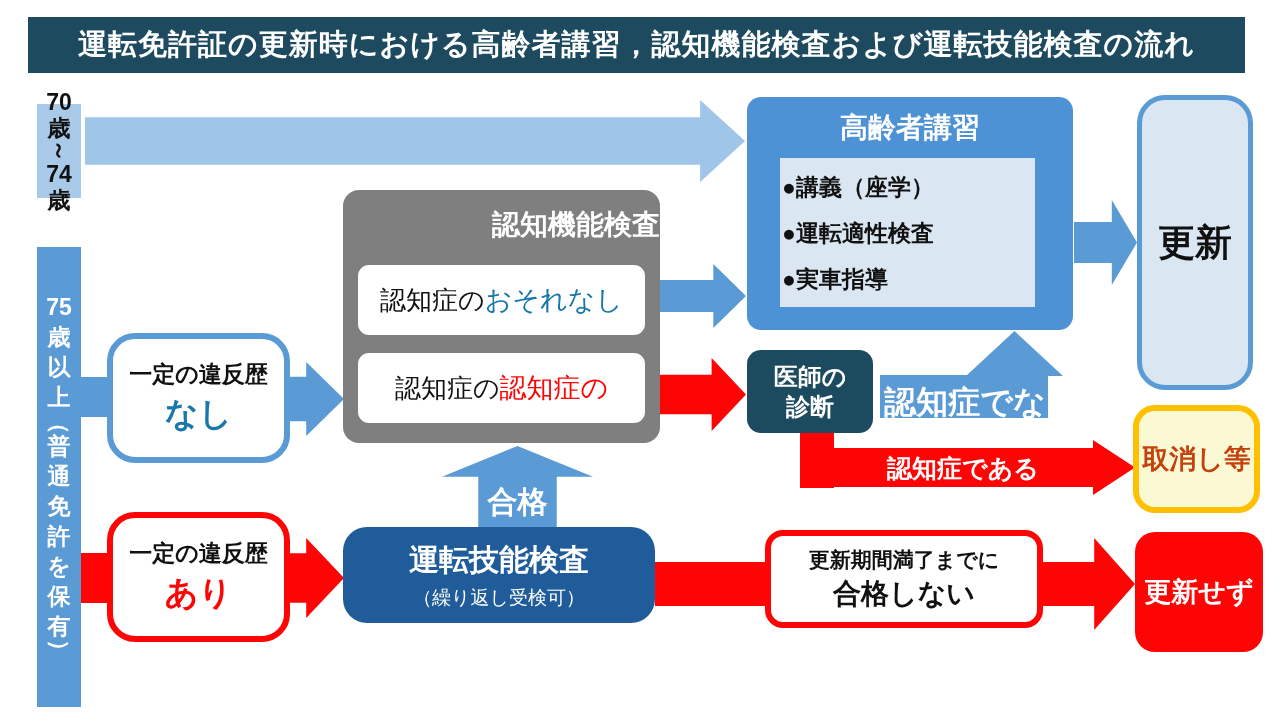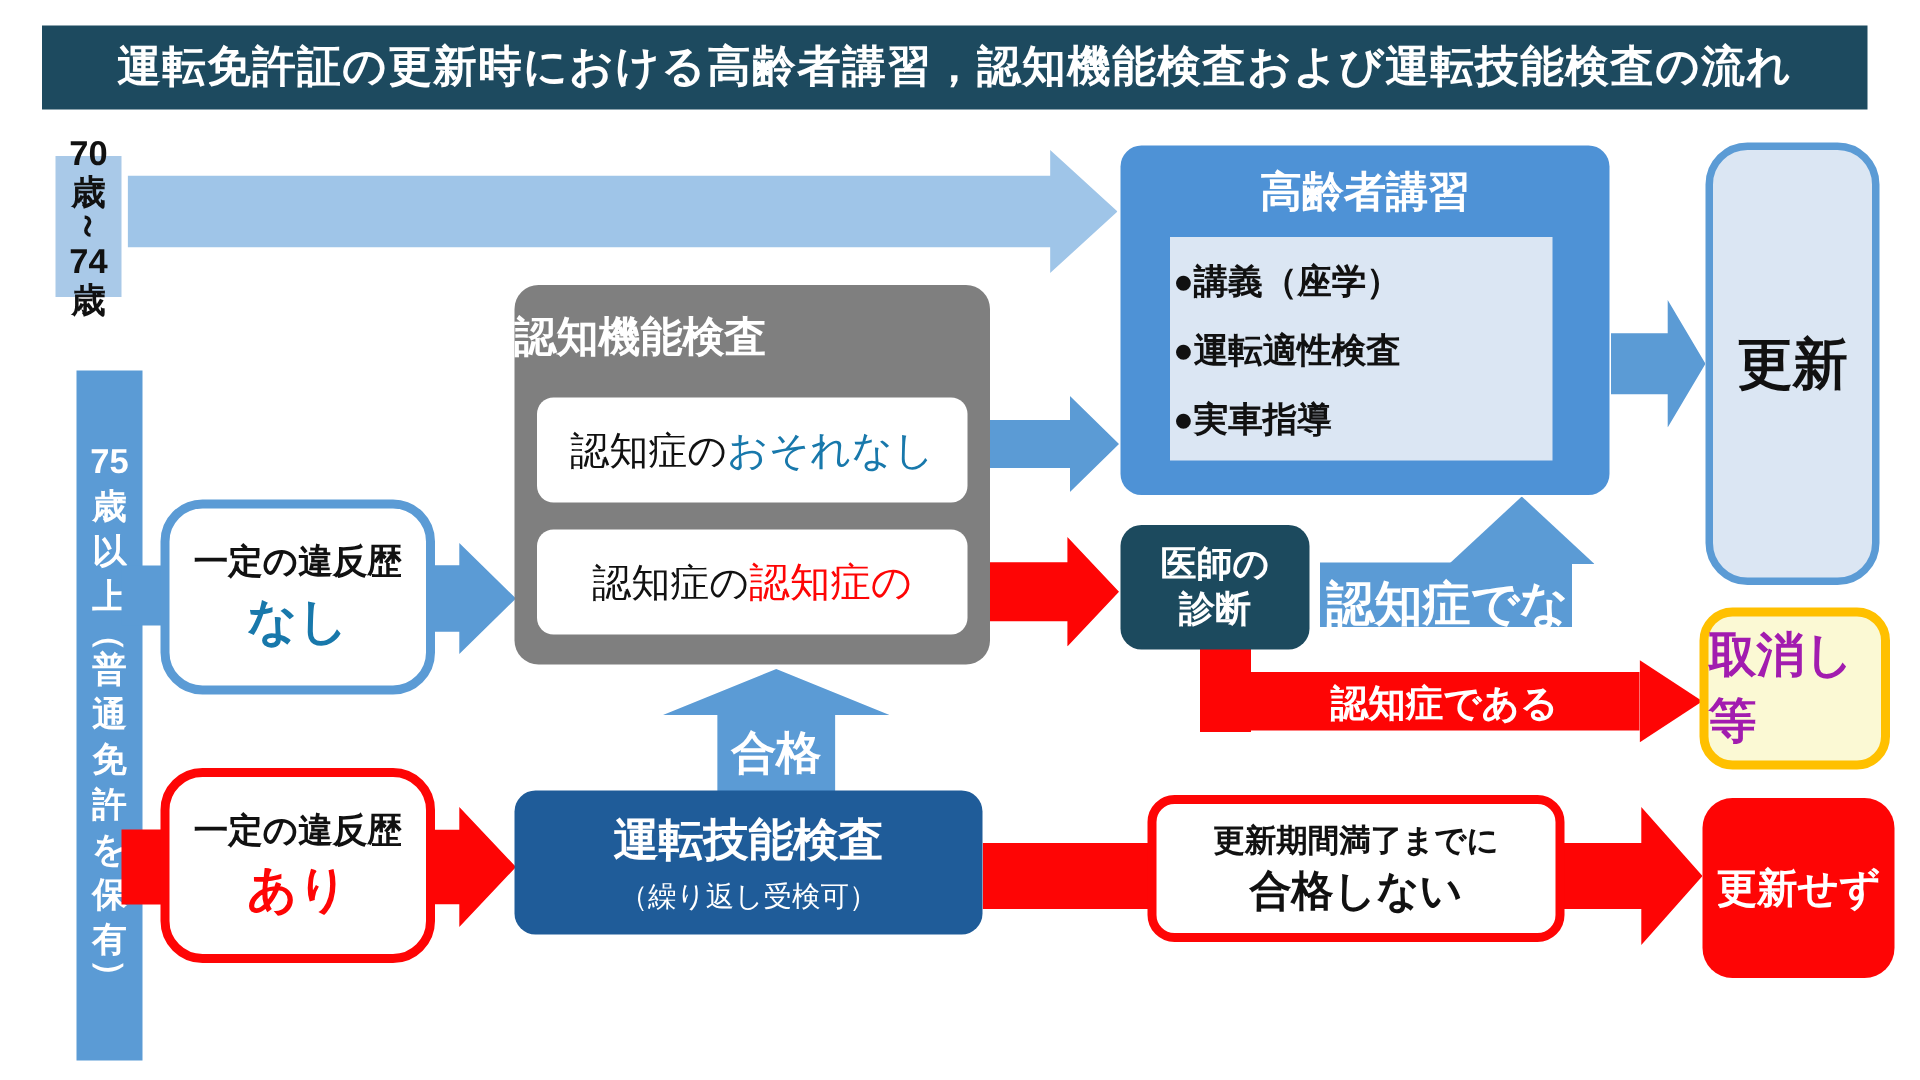--- a/index.html
+++ b/index.html
@@ -11,21 +11,21 @@
   html,body{margin:0;padding:0;background:#fff;}
   .page{position:relative;width:1280px;height:720px;background:#ffffff;overflow:hidden;
         font-family:"Liberation Sans","DejaVu Sans",sans-serif;}
   .banner{position:absolute;left:28px;top:17px;width:1217px;height:56px;background:var(--banner);
           color:#fff;display:flex;align-items:center;justify-content:center;
           font-size:29px;font-weight:900;letter-spacing:1px;}
   
   .band{position:absolute;left:37px;width:44px;display:flex;flex-direction:column;
         align-items:center;justify-content:center;font-weight:900;}
   .band70{top:104px;height:94px;background:var(--band-light);color:#111;font-size:23px;line-height:1.13;}
-  .band75{top:247px;height:460px;background:var(--blue);color:#fff;font-size:23px;line-height:1.3;margin-left:14px;}
+  .band75{top:247px;height:460px;background:var(--blue);color:#fff;font-size:23px;line-height:1.3;}
   .band div.rot{transform:rotate(90deg);line-height:.85;}
   
   .ar{position:absolute;}
   #a-light{left:85px;top:100px;width:660px;height:82px;background:var(--arrow-light);
     clip-path:polygon(0 21%,93.2% 21%,93.2% 0,100% 50%,93.2% 100%,93.2% 79%,0 79%);}
   #c-none{left:81px;top:377px;width:27px;height:40px;background:var(--blue);}
   #c-yes{left:81px;top:553px;width:27px;height:50px;background:var(--red);}
   #a-none{left:290px;top:362px;width:54px;height:74px;background:var(--blue);
     clip-path:polygon(0 20%,30% 20%,30% 0,100% 50%,30% 100%,30% 80%,0 80%);}
   #a-yes{left:290px;top:538px;width:54px;height:80px;background:var(--red);
@@ -49,54 +49,54 @@
   #a-dem-h{left:800px;top:448px;width:293px;height:39px;background:var(--red);}
   #a-dem-head{left:1093px;top:440px;width:42px;height:55px;background:var(--red);
     clip-path:polygon(0 0,100% 50%,0 100%);}
   #a-dem-label{left:833px;top:452px;width:260px;text-align:center;color:#fff;
     font-weight:900;font-size:25px;}
   #a-expire{left:655px;top:538px;width:480px;height:92px;background:var(--red);
     clip-path:polygon(0 26%,91.5% 26%,91.5% 0,100% 50%,91.5% 100%,91.5% 74%,0 74%);}
   
   .bx{position:absolute;box-sizing:border-box;}
   #box-cog{left:343px;top:190px;width:317px;height:253px;background:var(--gray);border-radius:16px;}
-  #box-cog .t{color:#fff;font-weight:900;font-size:28px;text-align:left;margin-top:16px;}
+  #box-cog .t{color:#fff;font-weight:900;font-size:28px;text-align:right;margin-top:16px;}
   .whitecard{position:absolute;left:15px;width:287px;height:70px;background:#fff;border-radius:11px;
     display:flex;align-items:center;justify-content:center;font-size:26px;color:#111;}
   #card-norisk{top:75px;}
   #card-risk{top:163px;}
   .whitecard .em{font-weight:400;font-size:27px;}
   #card-norisk .em{color:var(--tealtext);}
   #card-risk .em{color:var(--red);}
   .vio{width:183px;height:130px;left:107px;background:#fff;border-radius:28px;display:flex;
     flex-direction:column;align-items:center;justify-content:center;}
   #box-none{top:333px;border:6px solid var(--blue);}
   #box-yes{top:512px;border:6px solid var(--red);}
   .vio .l1{font-size:23px;font-weight:600;color:#111;}
   .vio .l2{font-size:33px;font-weight:900;margin-top:2px;}
   #box-none .l2{color:var(--tealtext);}
   #box-yes .l2{color:var(--red);}
-  #box-skill{left:343px;top:527px;width:312px;height:96px;background:var(--darkblue);border-radius:14px;
+  #box-skill{left:343px;top:527px;width:312px;height:96px;background:var(--darkblue);border-radius:24px;
     display:flex;flex-direction:column;align-items:center;justify-content:center;color:#fff;}
   #box-skill .t{font-size:30px;font-weight:900;}
   #box-skill .s{font-size:19px;margin-top:4px;}
   #box-senior{left:747px;top:97px;width:326px;height:233px;background:var(--blue2);border-radius:14px;}
   #box-senior .t{color:#fff;font-weight:900;font-size:28px;text-align:center;margin-top:12px;}
   #senior-items{position:absolute;left:33px;top:61px;width:255px;height:149px;background:var(--palefill);
     display:flex;flex-direction:column;justify-content:center;padding-left:2px;box-sizing:border-box;}
   #senior-items div{font-size:23px;font-weight:600;color:#111;line-height:2.0;}
   #box-doctor{left:747px;top:350px;width:126px;height:83px;background:var(--tealdark);border-radius:14px;
     display:flex;flex-direction:column;align-items:center;justify-content:center;color:#fff;
     font-weight:900;font-size:24px;line-height:1.25;}
   #box-renew{left:1137px;top:95px;width:116px;height:295px;background:var(--palefill);
     border:5px solid var(--blue);border-radius:28px;display:flex;align-items:center;justify-content:center;
     font-size:37px;font-weight:900;color:#111;}
   #box-revoke{left:1133px;top:405px;width:127px;height:108px;background:var(--paleyellow);
     border:6px solid var(--yellow);border-radius:22px;display:flex;align-items:center;justify-content:center;
-    font-size:32px;font-weight:900;color:#a21caf;}
+    font-size:27px;font-weight:900;color:#c2410c;}
   #box-norenew{left:1135px;top:532px;width:128px;height:120px;background:var(--red);border-radius:20px;
     display:flex;align-items:center;justify-content:center;font-size:27px;font-weight:900;color:#fff;}
   #box-expire{left:765px;top:530px;width:278px;height:98px;background:#fff;border:6px solid var(--red);
     border-radius:18px;display:flex;flex-direction:column;align-items:center;justify-content:center;color:#111;}
   #box-expire .l1{font-size:21px;font-weight:600;}
   #box-expire .l2{font-size:28px;font-weight:900;margin-top:1px;}
 </style>
 </head>
 <body>
 

